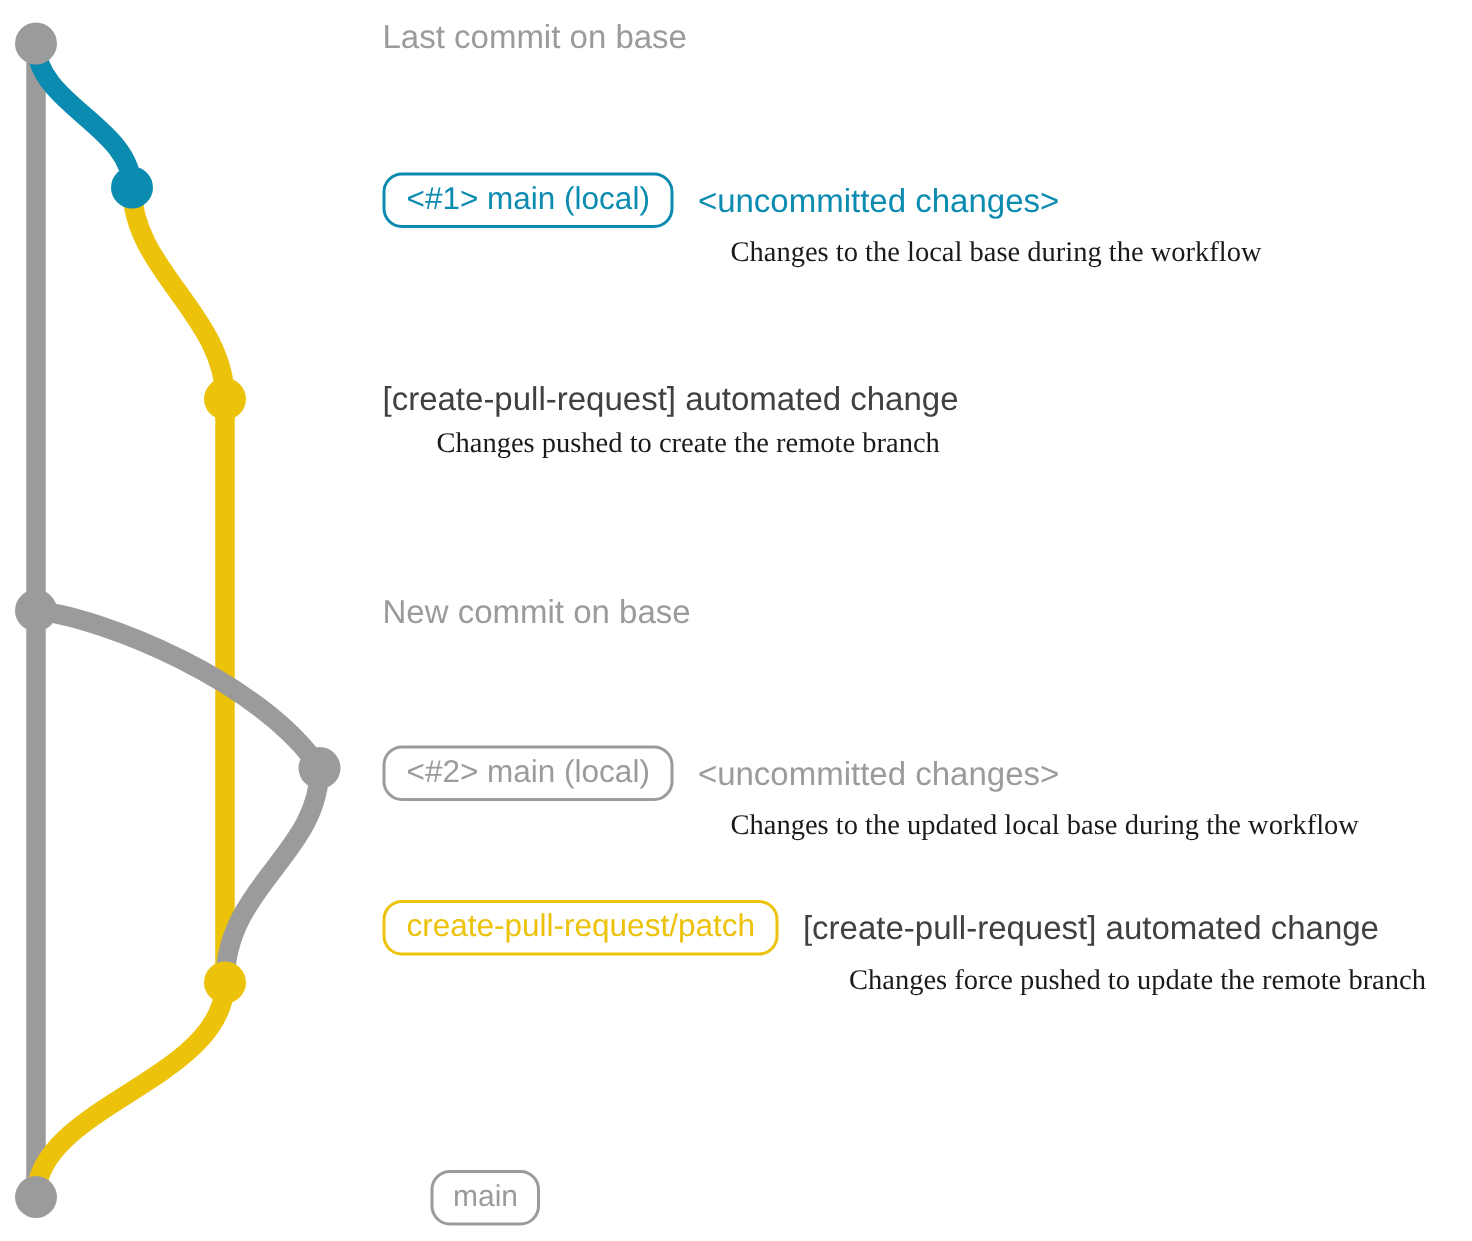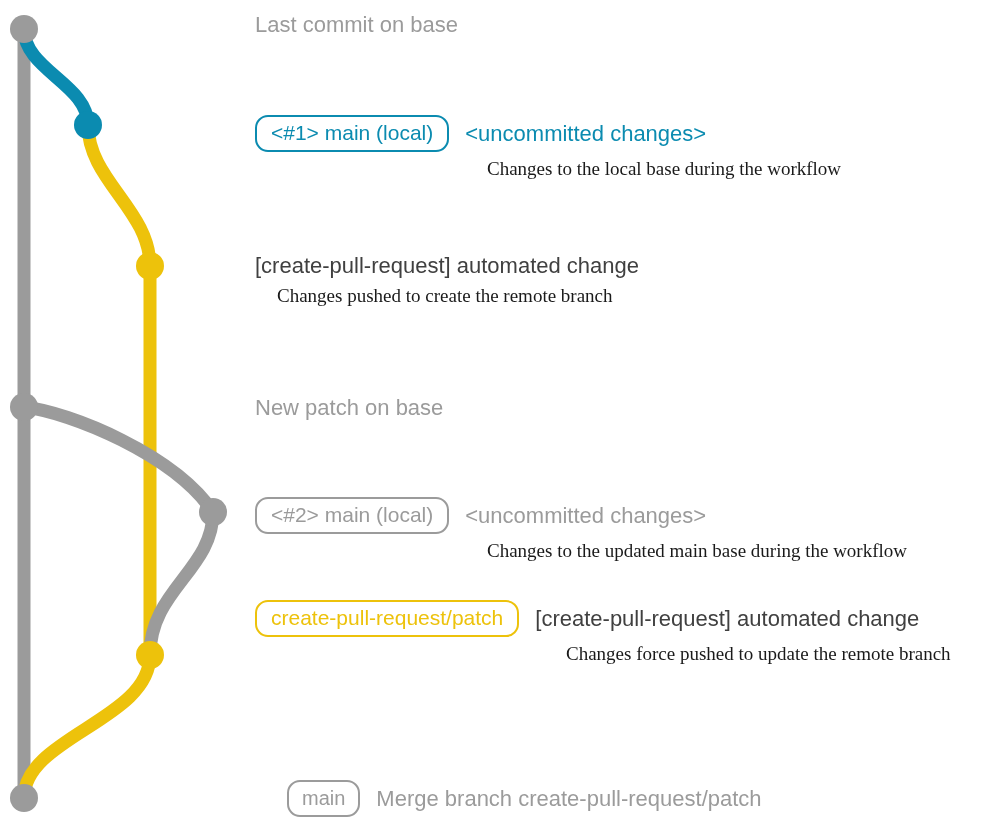--- a/index.html
+++ b/index.html
@@ -122,45 +122,44 @@
       <span class="ref-chip blue">&lt;#1&gt; main (local)</span>
       <span class="headline blue spaced">&lt;uncommitted changes&gt;</span>
     </div>
     <div class="subline" style="margin-left:232px;">Changes to the local base during the workflow</div>
   </div>
 
   <div class="entry" style="left:255px; top:253px;">
     <div class="head-row">
       <span class="headline yellow">[create-pull-request] automated change</span>
     </div>
-    <div class="subline" style="margin-left:22px;">Changes pushed to create the remote branch</div>
+    <div class="subline" style="margin-left:36px;">Changes pushed to create the remote branch</div>
   </div>
 
   <div class="entry" style="left:255px; top:395px;">
     <div class="head-row">
-      <span class="headline gray">New patch on base</span>
+      <span class="headline gray">New commit on base</span>
     </div>
   </div>
 
   <div class="entry" style="left:255px; top:497px;">
     <div class="head-row">
       <span class="ref-chip gray">&lt;#2&gt; main (local)</span>
       <span class="headline gray spaced">&lt;uncommitted changes&gt;</span>
     </div>
-    <div class="subline" style="margin-left:232px;">Changes to the updated main base during the workflow</div>
+    <div class="subline" style="margin-left:232px;">Changes to the updated local base during the workflow</div>
   </div>
 
   <div class="entry" style="left:255px; top:600px;">
     <div class="head-row">
       <span class="ref-chip yellow">create-pull-request/patch</span>
       <span class="headline yellow spaced">[create-pull-request] automated change</span>
     </div>
     <div class="subline" style="margin-left:311px;">Changes force pushed to update the remote branch</div>
   </div>
 
   <div class="entry" style="left:255px; top:780px;">
     <div class="head-row">
       <span class="ref-chip gray small">main</span>
-      <span class="headline gray spaced">Merge branch create-pull-request/patch</span>
     </div>
   </div>
 
 </div>
 
 </body></html>

